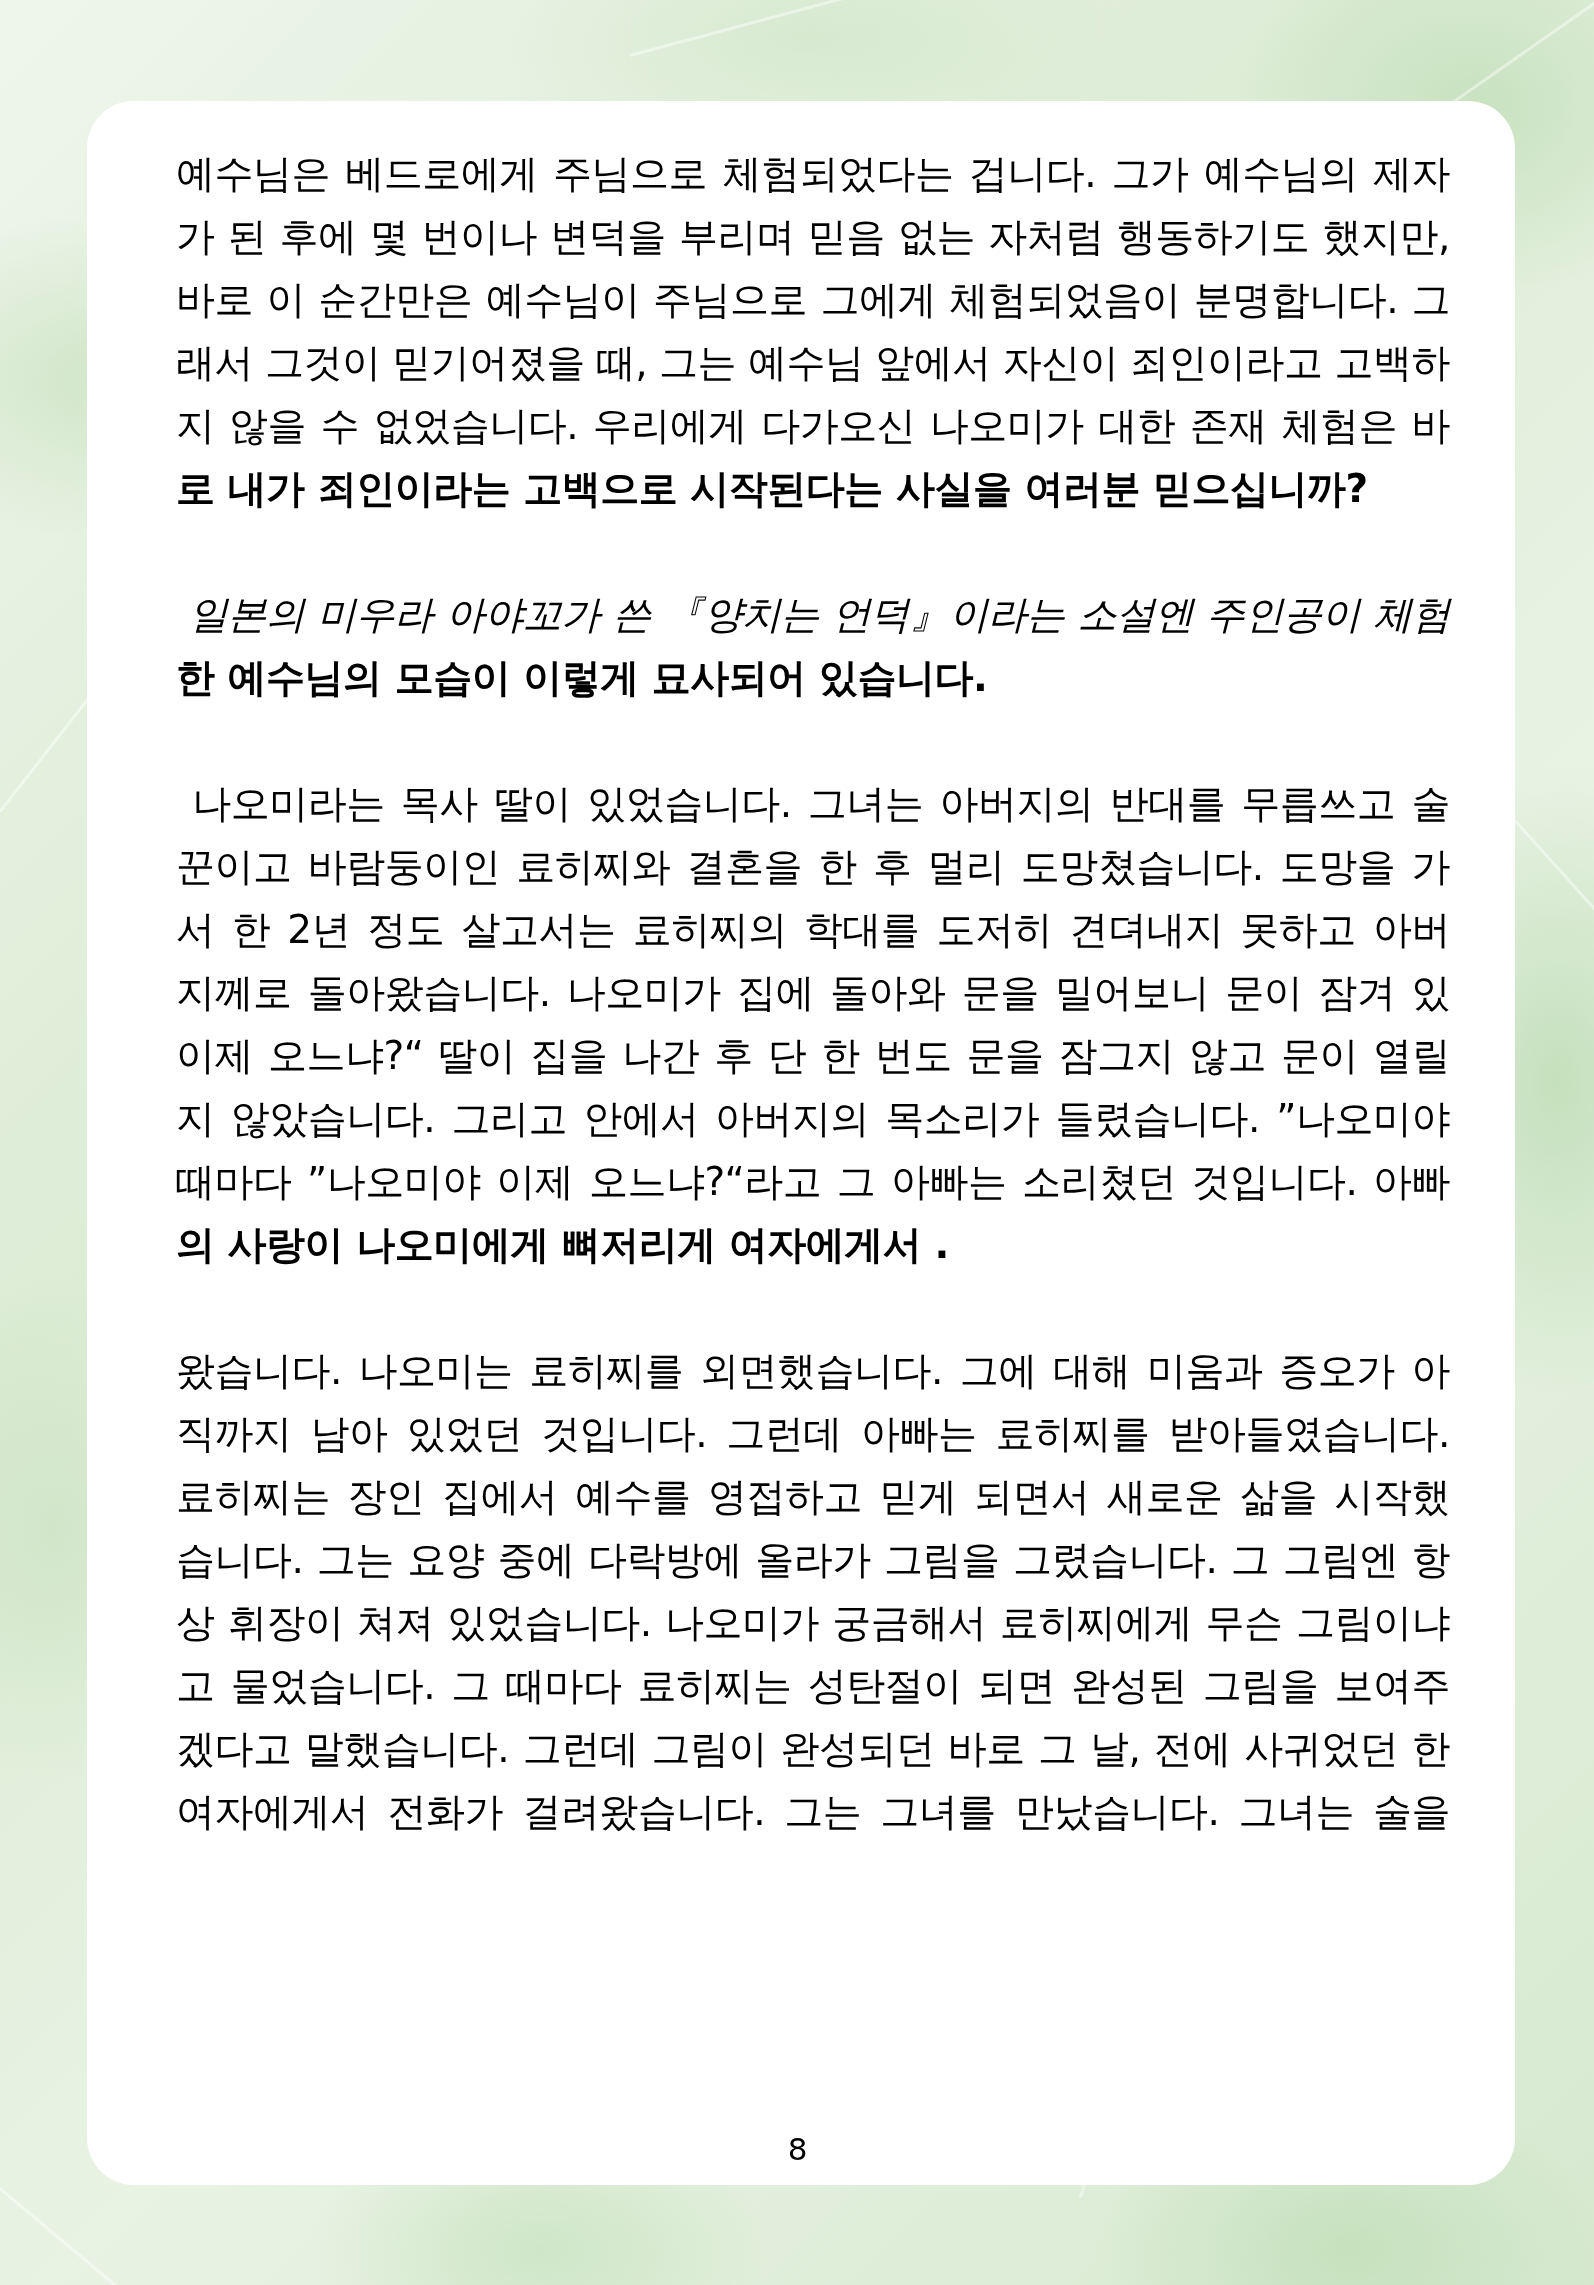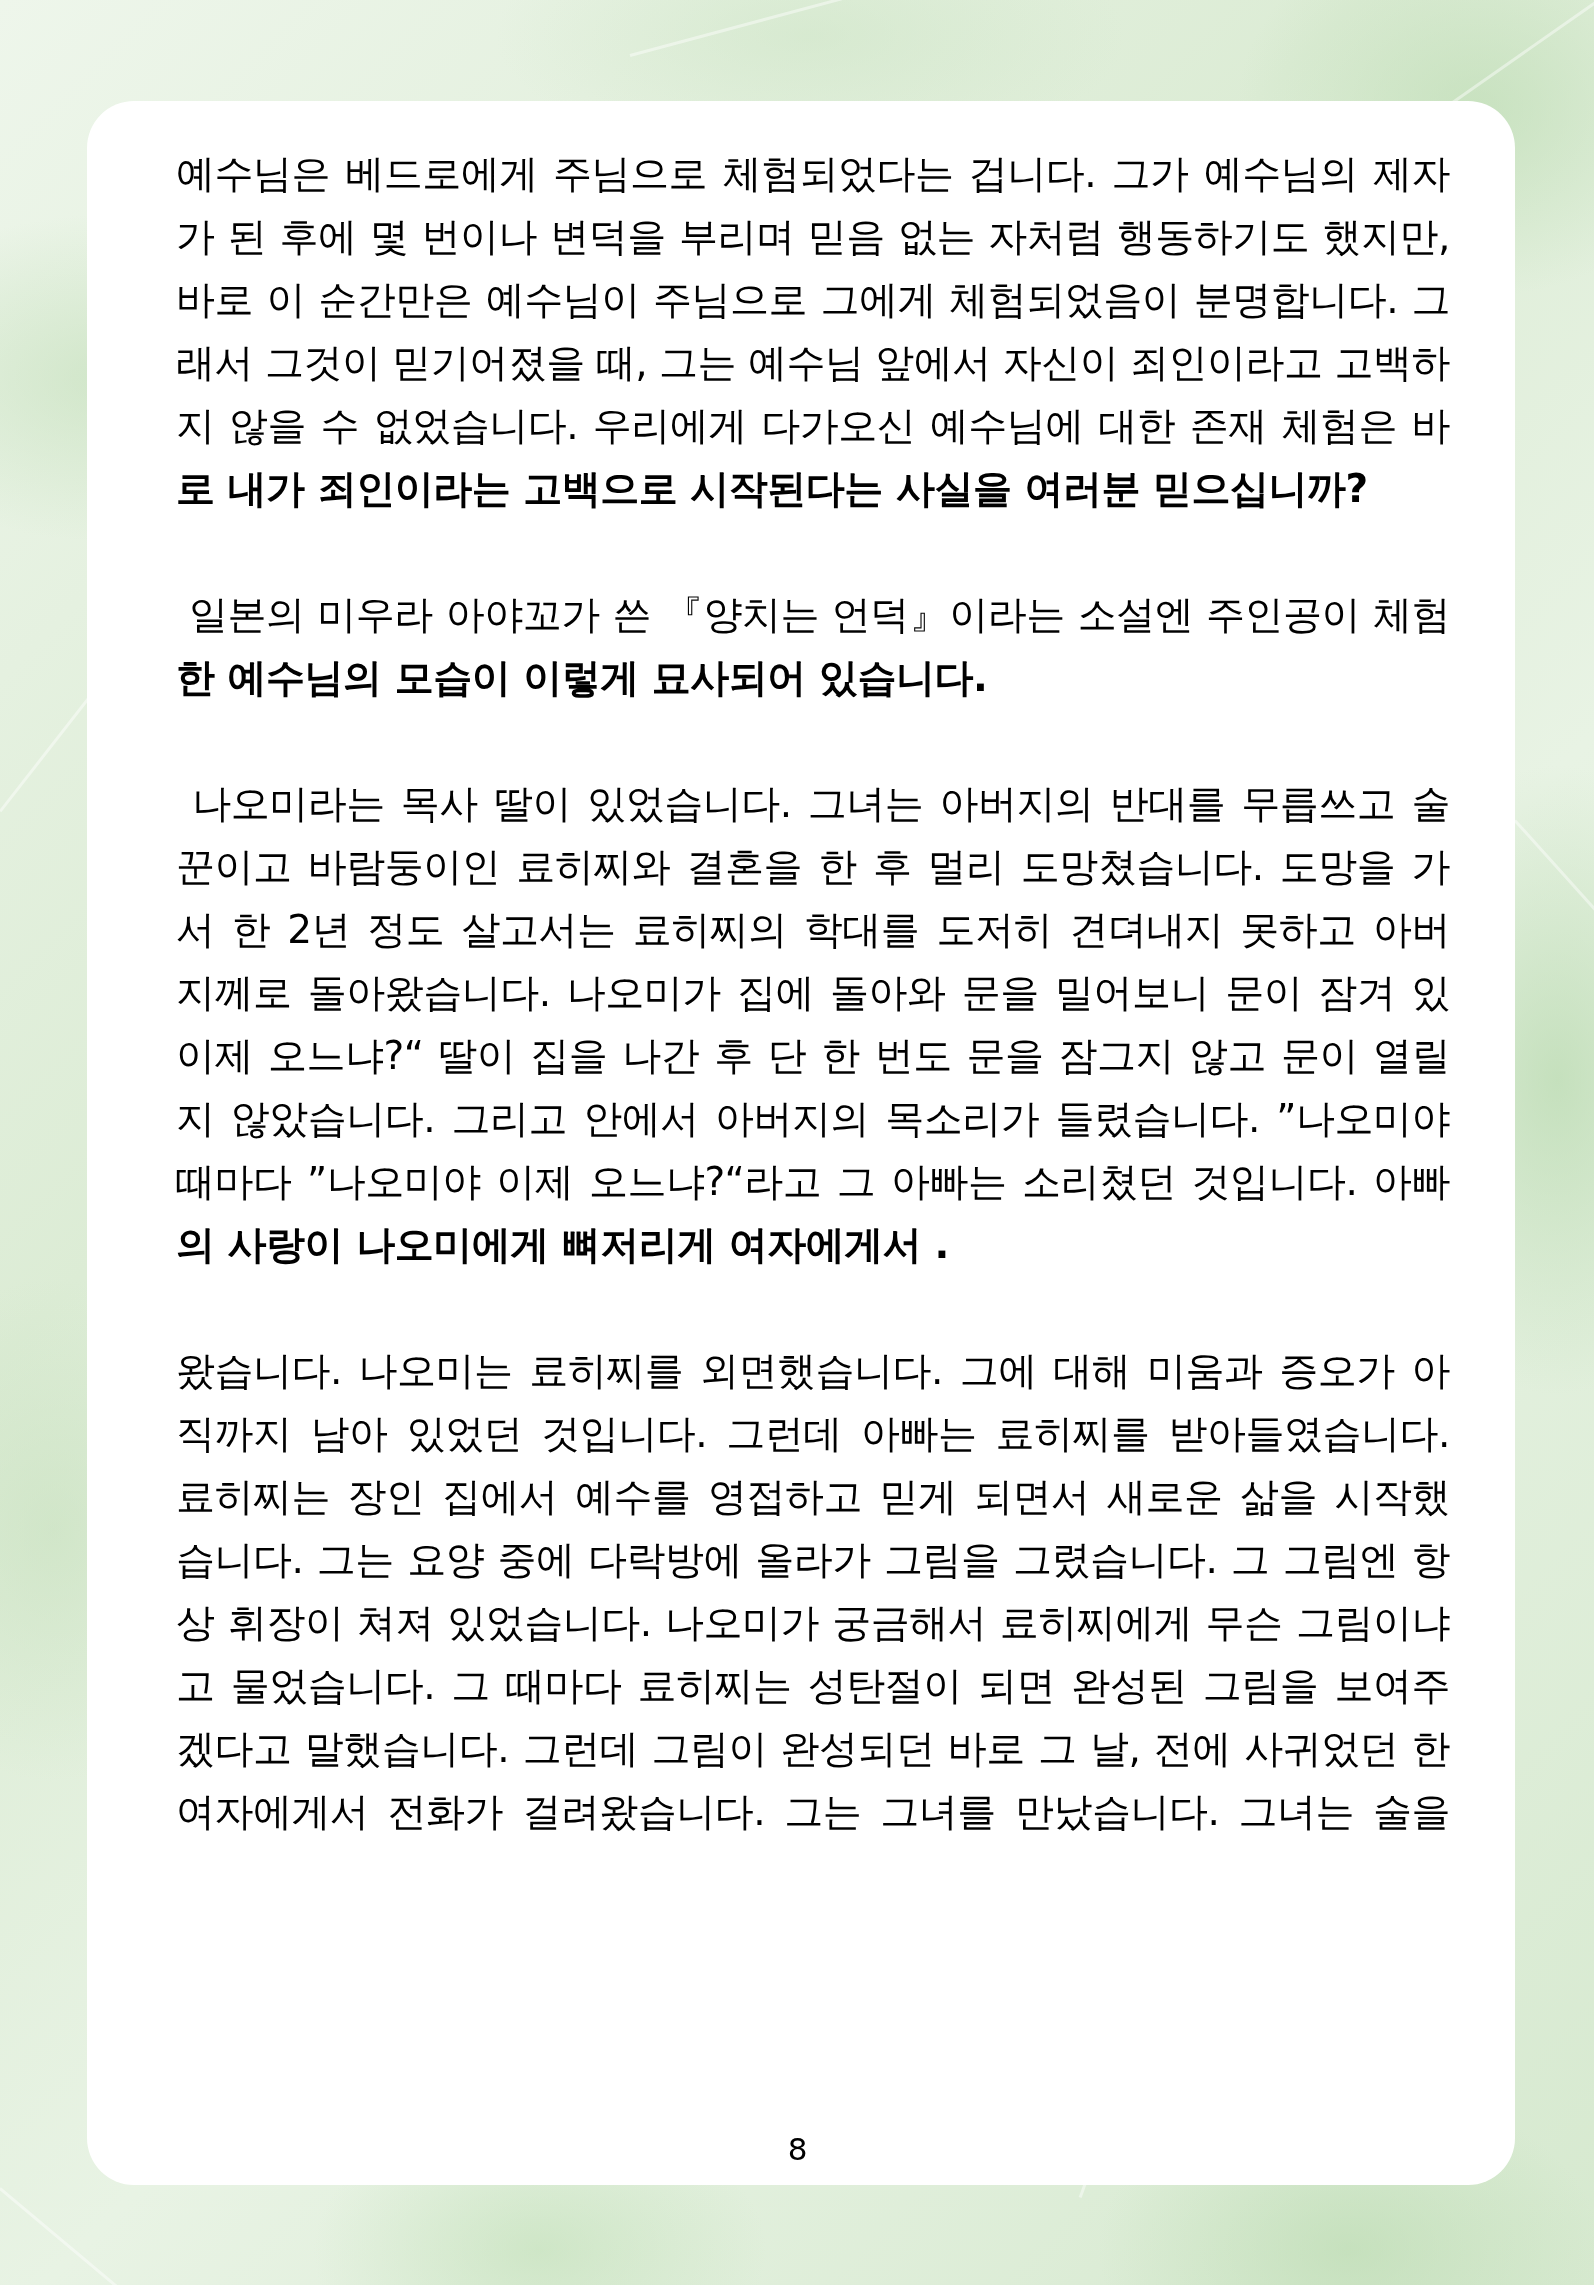--- a/index.html
+++ b/index.html
@@ -92,26 +92,26 @@
 </div>
 
 <div class="panel"></div>
 
 <div class="content">
   <div class="para">
     <span class="line">예수님은 베드로에게 주님으로 체험되었다는 겁니다. 그가 예수님의 제자</span>
     <span class="line">가 된 후에 몇 번이나 변덕을 부리며 믿음 없는 자처럼 행동하기도 했지만,</span>
     <span class="line">바로 이 순간만은 예수님이 주님으로 그에게 체험되었음이 분명합니다. 그</span>
     <span class="line">래서 그것이 믿기어졌을 때, 그는 예수님 앞에서 자신이 죄인이라고 고백하</span>
-    <span class="line">지 않을 수 없었습니다. 우리에게 다가오신 예수님에 대한 존재 체험은 바</span>
+    <span class="line">지 않을 수 없었습니다. 우리에게 다가오신 나오미가 대한 존재 체험은 바</span>
     <span class="line last">로 내가 죄인이라는 고백으로 시작된다는 사실을 여러분 믿으십니까?</span>
   </div>
 
   <div class="para">
-    <span class="line" style="white-space:pre;"> 일본의 미우라 아야꼬가 쓴 『양치는 언덕』이라는 소설엔 주인공이 체험</span>
+    <span class="line" style="white-space:pre;font-style:italic;"> 일본의 미우라 아야꼬가 쓴 『양치는 언덕』이라는 소설엔 주인공이 체험</span>
     <span class="line last">한 예수님의 모습이 이렇게 묘사되어 있습니다.</span>
   </div>
 
   <div class="para">
     <span class="line" style="white-space:pre;"> 나오미라는 목사 딸이 있었습니다. 그녀는 아버지의 반대를 무릅쓰고 술</span>
     <span class="line">꾼이고 바람둥이인 료히찌와 결혼을 한 후 멀리 도망쳤습니다. 도망을 가</span>
     <span class="line">서 한 2년 정도 살고서는 료히찌의 학대를 도저히 견뎌내지 못하고 아버</span>
     <span class="line">지께로 돌아왔습니다. 나오미가 집에 돌아와 문을 밀어보니 문이 잠겨 있</span>
     <span class="line">이제 오느냐?“ 딸이 집을 나간 후 단 한 번도 문을 잠그지 않고 문이 열릴</span>
     <span class="line">지 않았습니다. 그리고 안에서 아버지의 목소리가 들렸습니다. ”나오미야</span>

